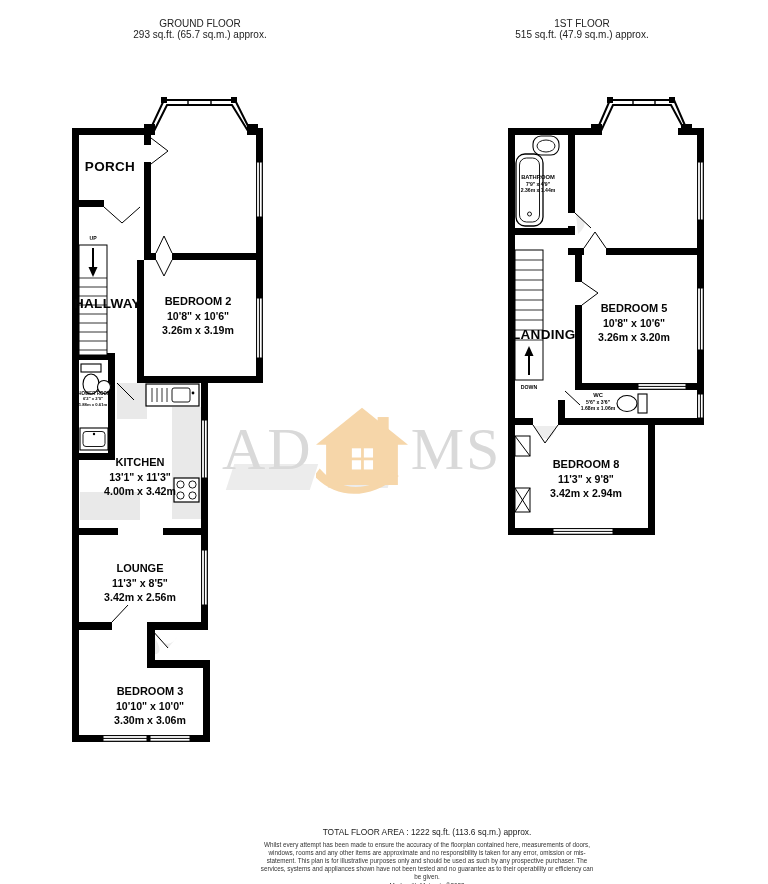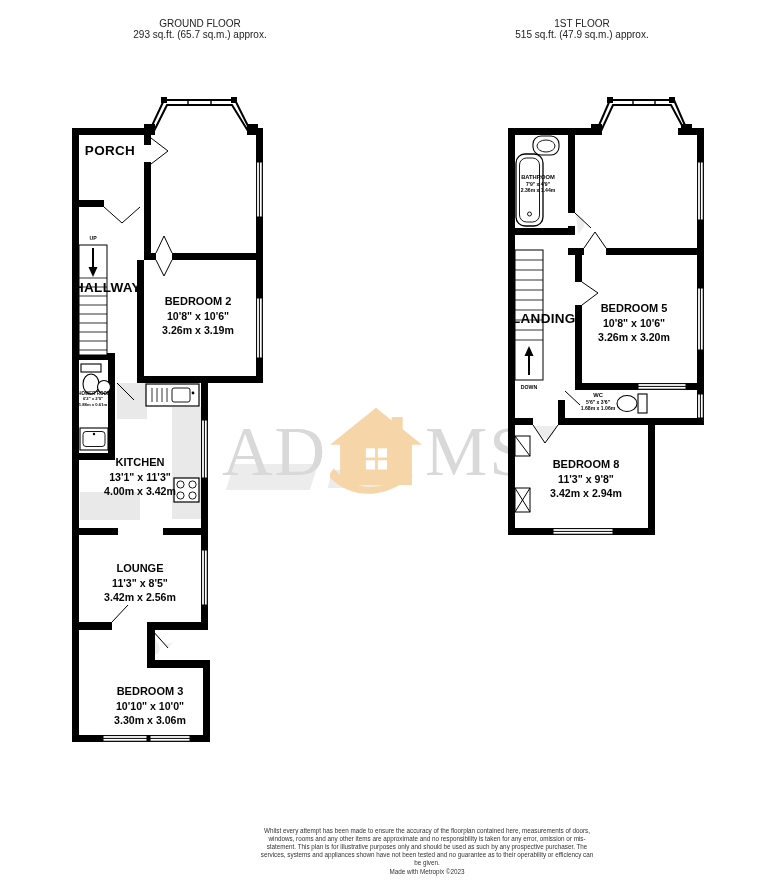--- a/index.html
+++ b/index.html
@@ -5,29 +5,29 @@
   html,body{margin:0;padding:0;}
   body{width:768px;height:884px;background:#fff;position:relative;overflow:hidden;
        font-family:"Liberation Sans",sans-serif;color:#111;}
   .hdr{position:absolute;transform:translateX(-50%);text-align:center;
        font-size:10px;line-height:10.5px;color:#222;white-space:nowrap;}
   .floor{position:absolute;z-index:2;}
   .floor svg{display:block;}
   .rlabel{position:absolute;transform:translateX(-50%);text-align:center;font-weight:700;
           white-space:nowrap;font-size:11px;line-height:14.5px;color:#050505;z-index:3;}
   .rlabel .rdim{font-size:10.6px;}
-  .big{font-size:13.5px;letter-spacing:.3px;}
+  .big{font-size:13.5px;letter-spacing:.3px;margin-top:16px;}
   .leftalign{transform:none;text-align:left;}
   .small{font-size:5.1px;line-height:6.6px;}
   .small .rname{font-size:5.8px;}
   .tiny{font-size:4.2px;line-height:5.4px;}
   .tiny .rname{font-size:4.5px;}
   .dirlabel{font-size:5.2px;line-height:6px;}
-  #watermark{position:absolute;left:222px;top:406px;z-index:1;display:flex;align-items:flex-end;
-             font-family:"Liberation Serif",serif;font-size:70px;line-height:80px;
+  #watermark{position:absolute;left:222px;top:406px;z-index:1;display:flex;align-items:center;
+             font-family:"Liberation Serif",serif;font-size:60px;line-height:80px;
              color:#d9d9d9;letter-spacing:2px;user-select:none;}
   #watermark .wm-house{margin:0 3px -6px 3px;}
   .wm-shadow{position:absolute;background:#ececec;z-index:0;}
   #footer{position:absolute;left:257px;top:827px;width:340px;text-align:center;z-index:2;}
   #footer .total{font-size:8.4px;margin-bottom:4px;color:#222;}
   #footer .disc{font-size:6.3px;line-height:8px;color:#333;}
   #footer .credit{font-size:6.3px;line-height:8px;color:#333;margin-top:1px;}
 </style>
 </head>
 <body>
@@ -343,15 +343,16 @@
     <div>1.68m x 1.06m</div>
   </div>
   <div class="rlabel" style="left:88px;top:369px;">
     <div class="rname">BEDROOM 8</div>
     <div class="rdim">11'3" x 9'8"</div>
     <div class="rdim">3.42m x 2.94m</div>
   </div>
 </div>
 
 <div id="footer">
+  <div class="total">TOTAL FLOOR AREA : 1222 sq.ft. (113.6 sq.m.) approx.</div>
   <div class="disc">Whilst every attempt has been made to ensure the accuracy of the floorplan contained here, measurements of doors, windows, rooms and any other items are approximate and no responsibility is taken for any error, omission or mis-statement. This plan is for illustrative purposes only and should be used as such by any prospective purchaser. The services, systems and appliances shown have not been tested and no guarantee as to their operability or efficiency can be given.</div>
   <div class="credit">Made with Metropix ©2023</div>
 </div>
 
 </body></html>

